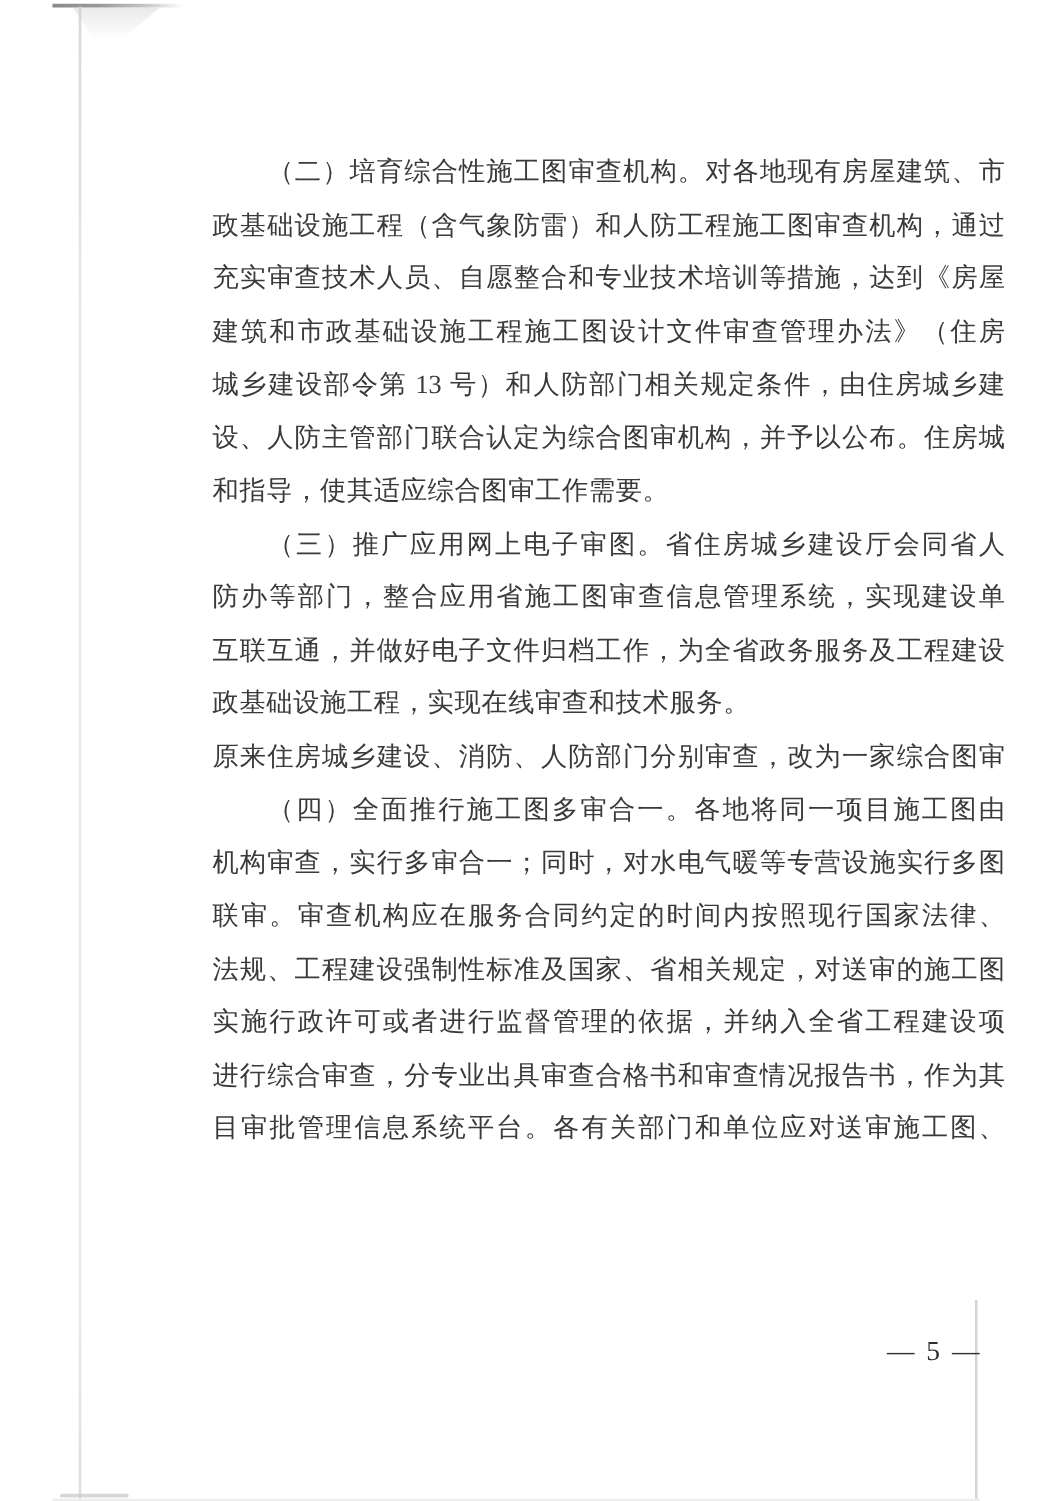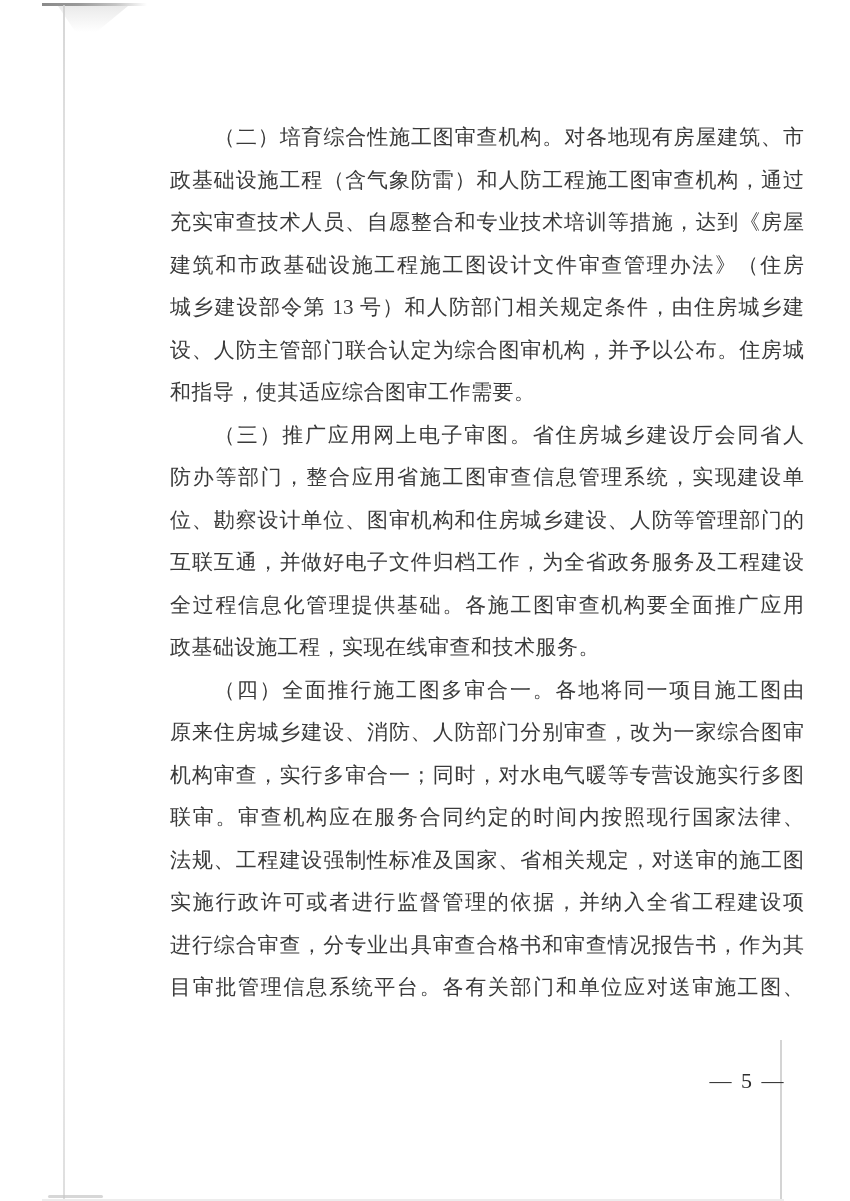--- a/index.html
+++ b/index.html
@@ -107,26 +107,24 @@
   <div class="doc-text" style="color: rgb(58, 58, 58);">
       <div class="line fill indent">（二）培育综合性施工图审查机构。对各地现有房屋建筑、市</div>
       <div class="line fill">政基础设施工程（含气象防雷）和人防工程施工图审查机构，通过</div>
       <div class="line fill">充实审查技术人员、自愿整合和专业技术培训等措施，达到《房屋</div>
       <div class="line fill">建筑和市政基础设施工程施工图设计文件审查管理办法》（住房</div>
       <div class="line fill">城乡建设部令第 13 号）和人防部门相关规定条件，由住房城乡建</div>
       <div class="line fill">设、人防主管部门联合认定为综合图审机构，并予以公布。住房城</div>
       <div class="line">和指导，使其适应综合图审工作需要。</div>
       <div class="line fill indent">（三）推广应用网上电子审图。省住房城乡建设厅会同省人</div>
       <div class="line fill">防办等部门，整合应用省施工图审查信息管理系统，实现建设单</div>
-      <div class="line fill">位、勘察设计单位、图审机构和住房城乡建设、人防等管理部门的</div>
       <div class="line fill">互联互通，并做好电子文件归档工作，为全省政务服务及工程建设</div>
-      <div class="line fill">全过程信息化管理提供基础。各施工图审查机构要全面推广应用</div>
       <div class="line">政基础设施工程，实现在线审查和技术服务。</div>
+      <div class="line fill">原来住房城乡建设、消防、人防部门分别审查，改为一家综合图审</div>
       <div class="line fill indent">（四）全面推行施工图多审合一。各地将同一项目施工图由</div>
-      <div class="line fill">原来住房城乡建设、消防、人防部门分别审查，改为一家综合图审</div>
       <div class="line fill">机构审查，实行多审合一；同时，对水电气暖等专营设施实行多图</div>
       <div class="line fill">联审。审查机构应在服务合同约定的时间内按照现行国家法律、</div>
       <div class="line fill">法规、工程建设强制性标准及国家、省相关规定，对送审的施工图</div>
       <div class="line fill">实施行政许可或者进行监督管理的依据，并纳入全省工程建设项</div>
       <div class="line fill">进行综合审查，分专业出具审查合格书和审查情况报告书，作为其</div>
       <div class="line fill">目审批管理信息系统平台。各有关部门和单位应对送审施工图、</div>
     </div>
 
   <div class="page-number">— 5 —</div>
 </div>

